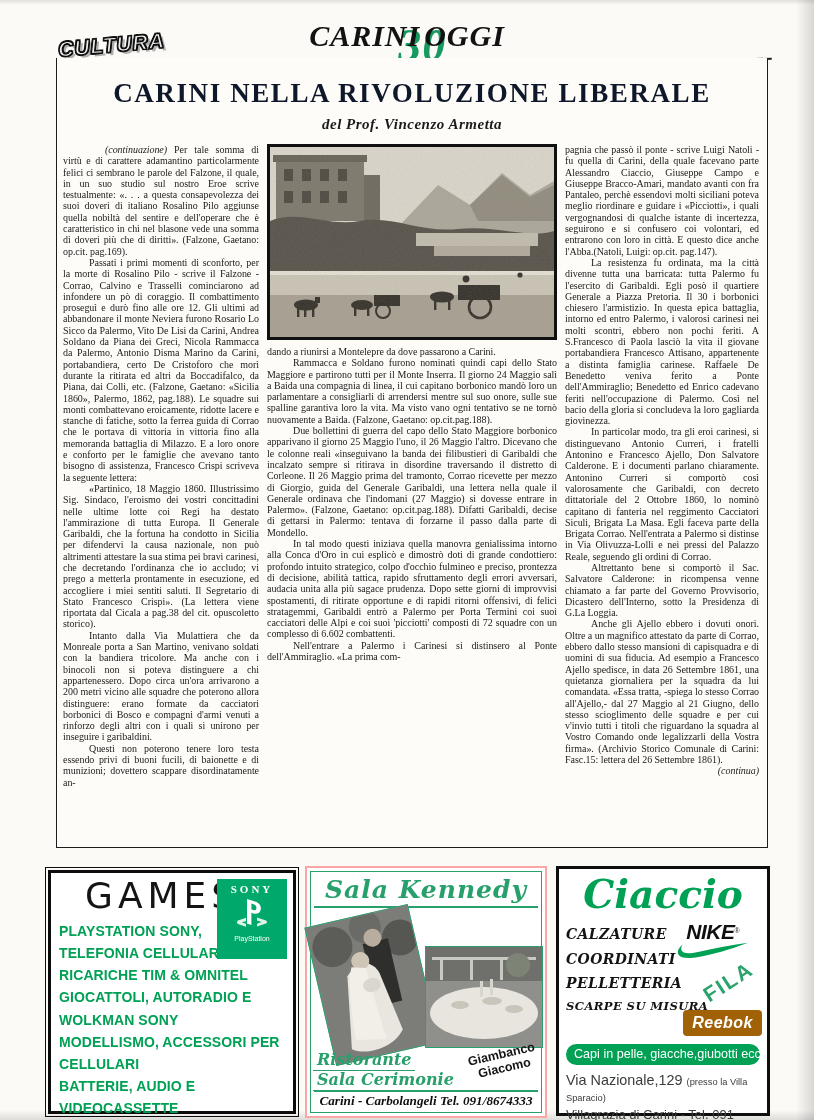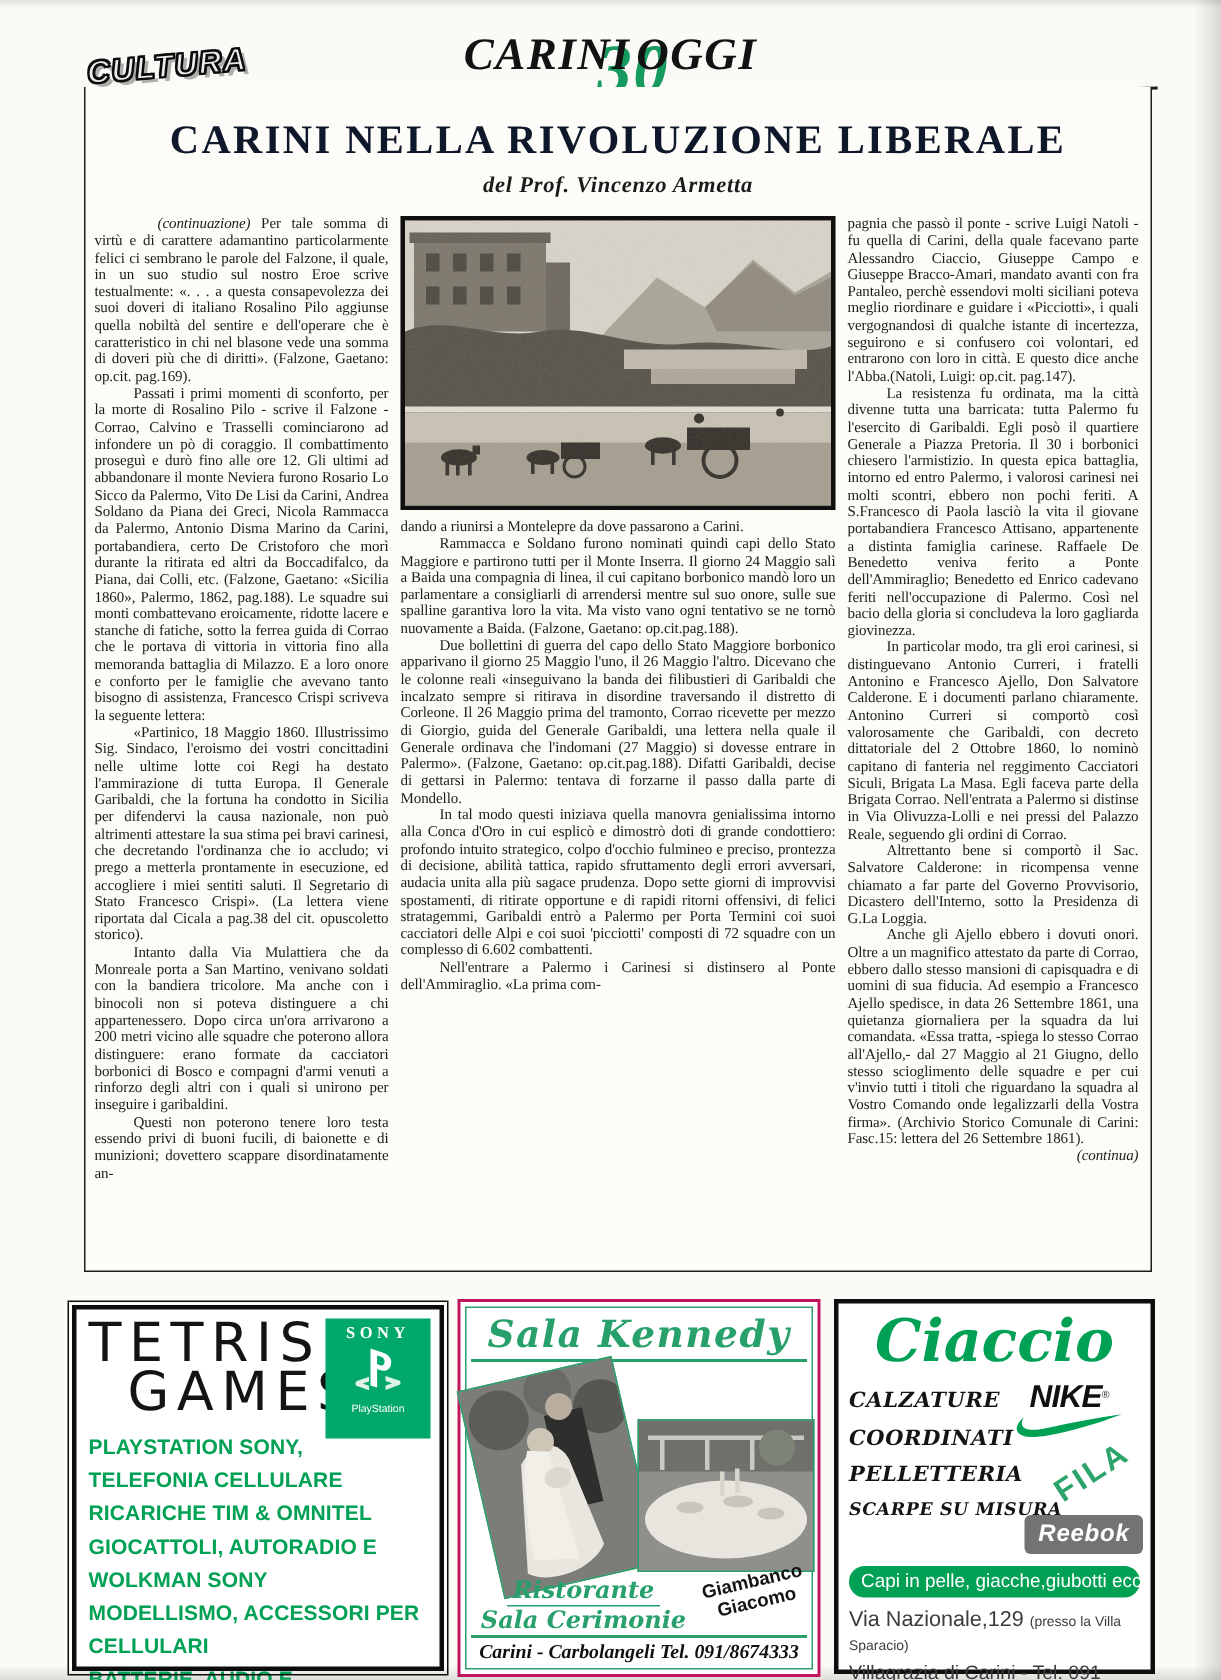--- a/index.html
+++ b/index.html
@@ -62,29 +62,29 @@
         color:#fff;text-align:center;}
   .ps-sony{font-family:"Liberation Serif",serif;font-weight:bold;letter-spacing:3px;
         font-size:11px;margin-top:4px;}
   .ps-label{font-size:7px;margin-top:1px;}
   .tetris-lines{margin-top:8px;color:#00a155;font-weight:800;font-size:14px;
         line-height:1.58;letter-spacing:.1px;}
   .tetris-banner{background:#111;color:#fff;font-weight:800;font-size:12.2px;text-align:center;
         padding:3px 0 4px;margin-top:6px;letter-spacing:.2px;}
 
   
-  .ad-kennedy{width:242px;border:2px solid #be185d;padding:3px;height:252px;}
+  .ad-kennedy{width:242px;border:2px solid #fca5a5;padding:3px;height:252px;}
   .k-inner{border:1px solid #27a06b;height:100%;box-sizing:border-box;position:relative;}
   .k-title{text-align:center;font-family:"DejaVu Serif",serif;font-style:italic;font-weight:bold;
         color:#27a06b;font-size:25px;margin-top:3px;letter-spacing:1px;}
   .k-title-rule{position:absolute;top:34px;left:3px;right:3px;height:2px;background:#27a06b;}
   .k-photo{position:absolute;border:1px solid #27a06b;background:#8e8e8a;overflow:hidden;}
   .k-photo1{top:42px;left:8px;width:104px;height:140px;transform:rotate(-13deg);}
   .k-photo2{top:74px;left:114px;width:116px;height:100px;}
-  .k-script{position:absolute;top:178px;left:2px;width:152px;text-align:center;color:#27a06b;
+  .k-script{position:absolute;top:178px;left:2px;width:152px;text-align:left;color:#27a06b;
         font-family:"DejaVu Serif",serif;font-style:italic;font-weight:bold;font-size:16px;line-height:1.25;}
   .k-script .u{border-bottom:1.5px solid #27a06b;padding:0 4px 1px;}
   .k-name{position:absolute;top:176px;right:4px;transform:rotate(-13deg);font-weight:800;
         font-size:12.5px;line-height:1.1;text-align:center;color:#141414;}
   .k-rule{position:absolute;top:218px;left:3px;right:3px;height:2px;background:#27a06b;}
   .k-footer{position:absolute;bottom:3px;left:0;width:100%;text-align:center;font-weight:bold;
         font-style:italic;font-size:13.2px;font-family:"Liberation Serif",serif;color:#101010;}
 
   
   .ad-sparacio{width:214px;border:3px solid #0e0e0e;padding:4px 7px;height:250px;}
@@ -92,21 +92,21 @@
         font-size:39px;text-align:center;line-height:1;margin-top:2px;}
   .s-body{position:relative;height:116px;margin-top:8px;}
   .s-items{font-family:"DejaVu Serif",serif;font-weight:bold;font-size:14px;line-height:1.75;
         letter-spacing:.4px;color:#141414;font-style:italic;}
   .s-items .small{font-size:11.6px;}
   .s-nike{position:absolute;top:-2px;right:0;width:94px;text-align:center;}
   .s-nike-word{font-weight:900;font-style:italic;font-size:21px;letter-spacing:-.5px;color:#101010;}
   .s-nike sup{font-size:7px;}
   .s-fila{position:absolute;top:48px;right:4px;transform:rotate(-33deg);color:#2ba36b;
         font-weight:700;font-size:21px;letter-spacing:2px;}
-  .s-reebok{position:absolute;bottom:2px;right:-2px;background:#737373;color:#fff;font-weight:800;
+  .s-reebok{position:absolute;bottom:2px;right:-2px;background:#a16207;color:#fff;font-weight:800;
         font-style:italic;font-size:16px;padding:4px 9px;border-radius:4px;letter-spacing:.5px;margin-top:17px;}
   .s-pill{background:#00a155;color:#fff;border-radius:12px;font-size:12.6px;padding:3px 8px 4px;
         margin-top:6px;white-space:nowrap;}
   .s-addr{color:#3c3c3c;font-size:14.4px;margin-top:7px;}
   .s-addr .note{font-size:9.3px;}
   .s-addr2{color:#3c3c3c;font-size:13px;margin-top:3px;}
 </style>
 </head>
 <body>
 
@@ -201,21 +201,20 @@
         <p class="para">Anche gli Ajello ebbero i dovuti onori. Oltre a un magnifico attestato da parte di Corrao, ebbero dallo stesso mansioni di capisquadra e di uomini di sua fiducia. Ad esempio a Francesco Ajello spedisce, in data 26 Settembre 1861, una quietanza giornaliera per la squadra da lui comandata. «Essa tratta, -spiega lo stesso Corrao all'Ajello,- dal 27 Maggio al 21 Giugno, dello stesso scioglimento delle squadre e per cui v'invio tutti i titoli che riguardano la squadra al Vostro Comando onde legalizzarli della Vostra firma». (Archivio Storico Comunale di Carini: Fasc.15: lettera del 26 Settembre 1861).</p>
         <p class="continua">(continua)</p>
       </div>
     </div>
   </div>
 
   <div class="ads">
 
     <div class="ad ad-tetris">
       <div class="tetris-title">
-        <div>TETRIS</div>
         <div class="t2">GAMES</div>
       </div>
       <div class="ps-box">
         <div class="ps-sony">SONY</div>
         <svg width="34" height="34" viewBox="0 0 34 34" style="margin-top:1px;">
           <path d="M12 3 L20 5.6 C25 7.2 26.5 10.6 25.6 14 C24.7 17.4 21.6 18.6 18.2 17.4 L16.4 16.8 L16.4 29 L12 27.6 Z M16.4 7.6 L16.4 13.4 L18.4 14.1 C20.2 14.7 21.4 13.9 21.4 11.9 C21.4 9.9 20.4 8.9 18.6 8.3 Z" fill="#ffffff"></path>
           <path d="M3 24.6 L11 21.8 L11 25 L6.8 26.4 L11 27.8 L11 30.8 L3 28 C1.6 27.4 1.7 25.2 3 24.6 Z" fill="#dff2e8"></path>
           <path d="M31 24.4 L22 21.4 L22 24.6 L26.6 26.1 L22 27.7 L22 30.6 L31 27.4 C32.4 26.8 32.3 24.9 31 24.4 Z" fill="#dff2e8"></path>
         </svg>
         <div class="ps-label">PlayStation</div>

